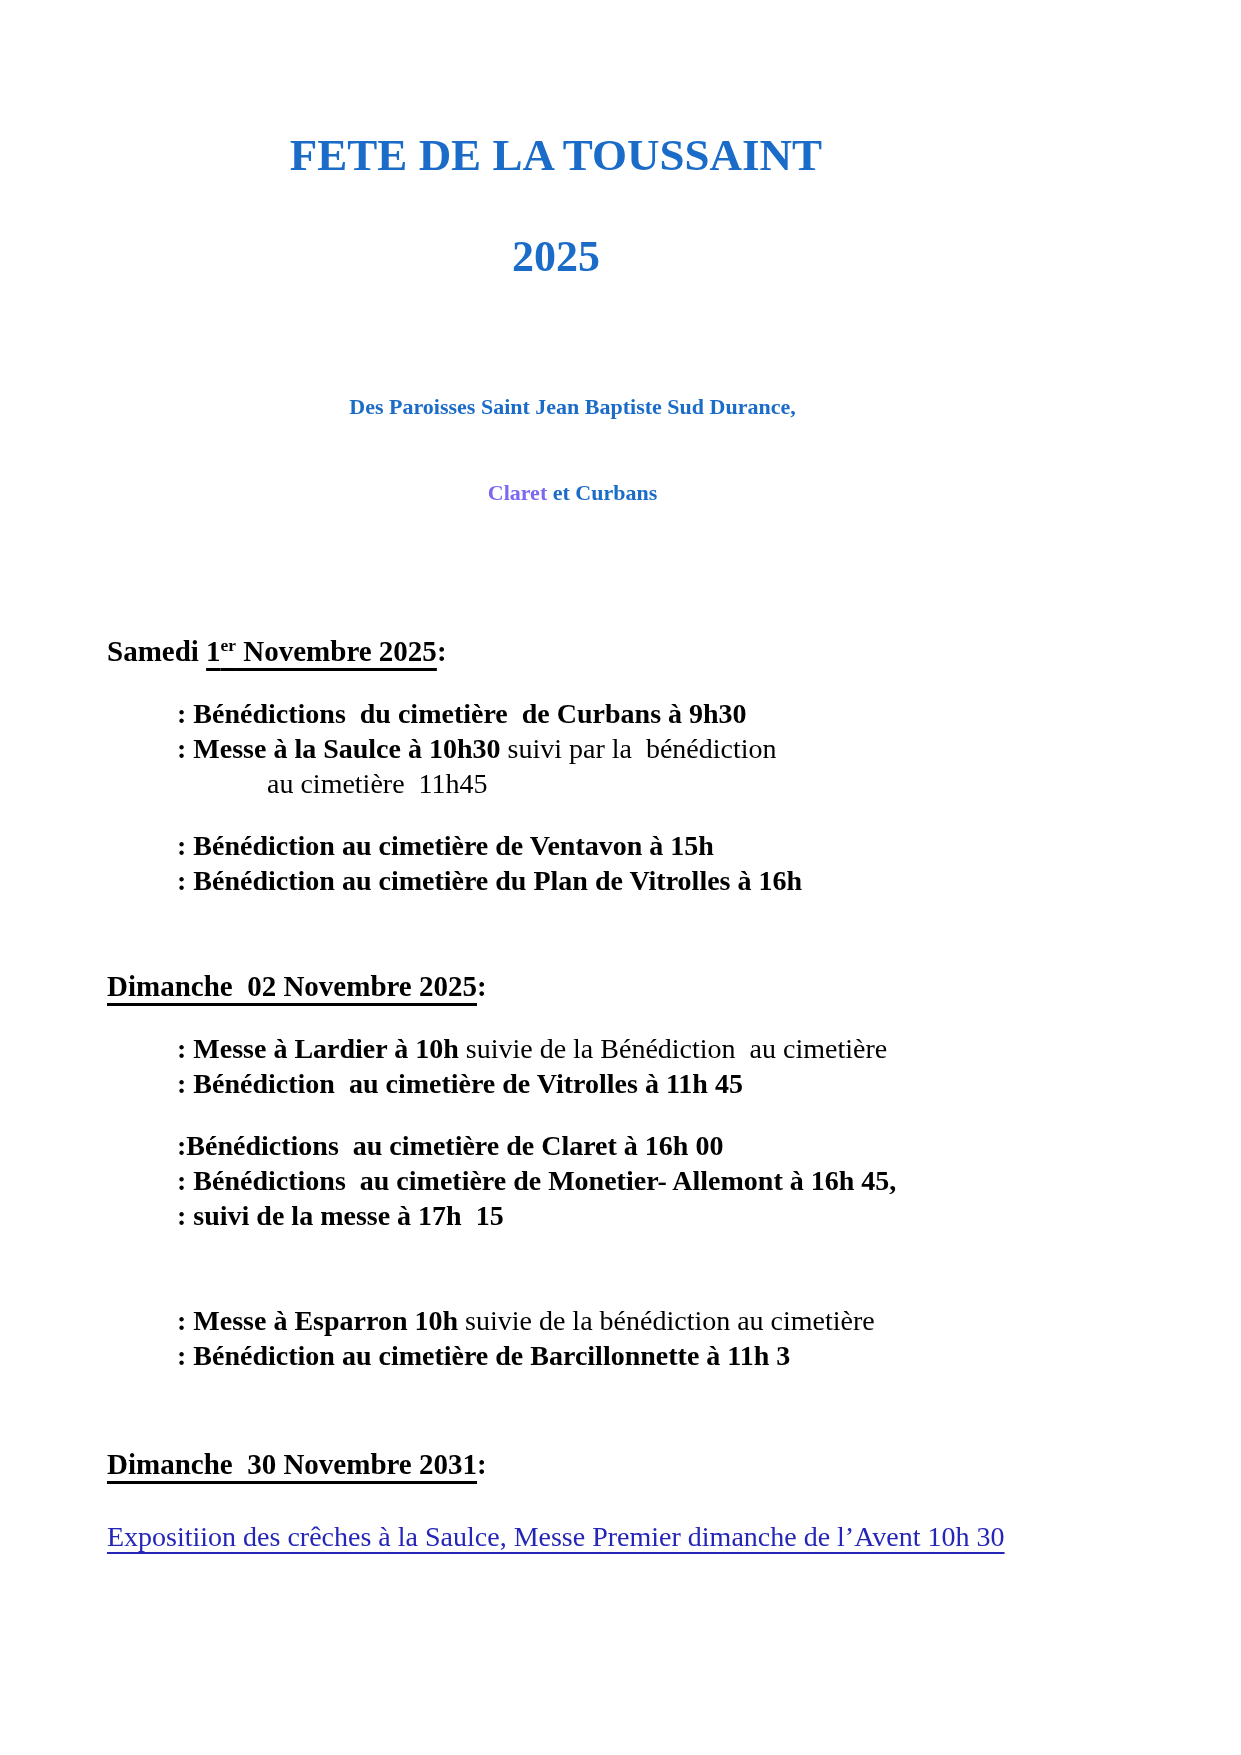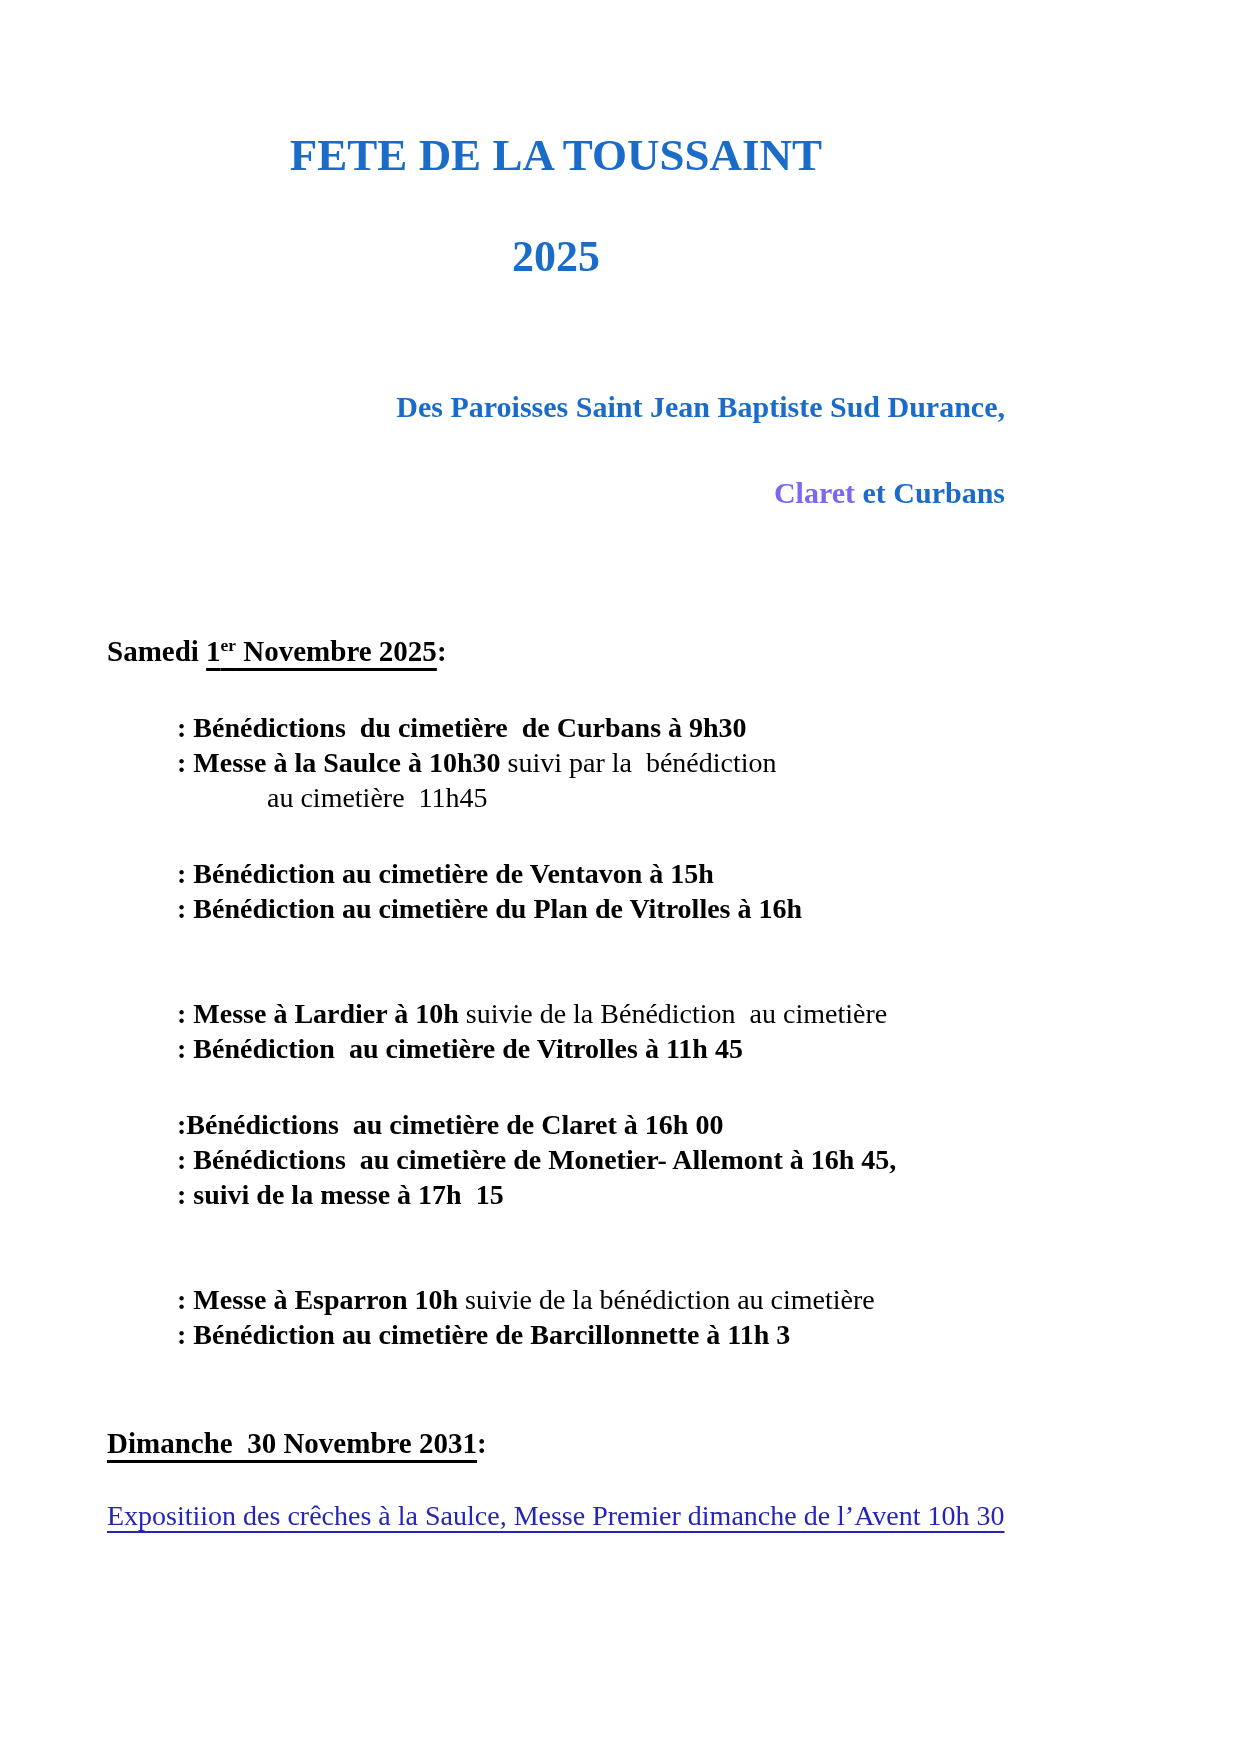--- a/index.html
+++ b/index.html
@@ -29,26 +29,25 @@
   }
   .doc-year {
     margin-top: 50px;
     font-size: 44px;
     line-height: 50px;
     font-weight: bold;
     color: var(--title-blue, #1B6CC8);
   }
   .doc-subtitle {
     margin-top: 60px;
-    font-size: 30px;
+    font-size: 22px;
     line-height: 43px;
     font-weight: bold;
     color: var(--title-blue, #1B6CC8);
     white-space: pre-wrap;
-    text-align: right;
   }
   .claret { color: var(--claret-purple, #7A68F0); }
 
   .section { margin-top: 70px; }
   .section.first { margin-top: 76px; }
   .section.last { margin-top: 73px; }
 
   .heading {
     font-size: 29px;
     line-height: 36px;
@@ -59,21 +58,21 @@
     text-decoration: underline;
     text-decoration-thickness: 3px;
     text-underline-offset: 7px;
   }
   .heading .sup {
     font-size: 0.6em;
     vertical-align: 0.55em;
     line-height: 0;
   }
 
-  .group { margin-top: 41px; }
+  .group { margin-top: 27px; }
   .line {
     font-size: 28px;
     line-height: 35px;
     white-space: pre-wrap;
   }
   .line.event { margin-left: 70px; }
   .line.cont  { margin-left: 160px; }
   .line .b { font-weight: bold; }
   .line .r { font-weight: normal; }
 
@@ -110,20 +109,21 @@
           <div class="line event"><span class="b">: Bénédictions  du cimetière  de Curbans à 9h30</span></div>
           <div class="line event"><span class="b">: Messe à la Saulce à 10h30</span><span class="r"> suivi par la  bénédiction</span></div>
           <div class="line cont"><span class="r">au cimetière  11h45</span></div>
         </div>
         <div class="group">
           <div class="line event"><span class="b">: Bénédiction au cimetière de Ventavon à 15h</span></div>
           <div class="line event"><span class="b">: Bénédiction au cimetière du Plan de Vitrolles à 16h</span></div>
         </div>
       </div>
       <div class="section">
+        <div class="heading"><span class="u"><span>Dimanche  02 Novembre 2025</span></span><span>:</span></div>
         <div class="group">
           <div class="line event"><span class="b">: Messe à Lardier à 10h</span><span class="r"> suivie de la Bénédiction  au cimetière</span></div>
           <div class="line event"><span class="b">: Bénédiction  au cimetière de Vitrolles à 11h 45</span></div>
         </div>
         <div class="group">
           <div class="line event"><span class="b">:Bénédictions  au cimetière de Claret à 16h 00</span></div>
           <div class="line event"><span class="b">: Bénédictions  au cimetière de Monetier- Allemont à 16h 45,</span></div>
           <div class="line event"><span class="b">: suivi de la messe à 17h  15</span></div>
         </div>
       </div>

